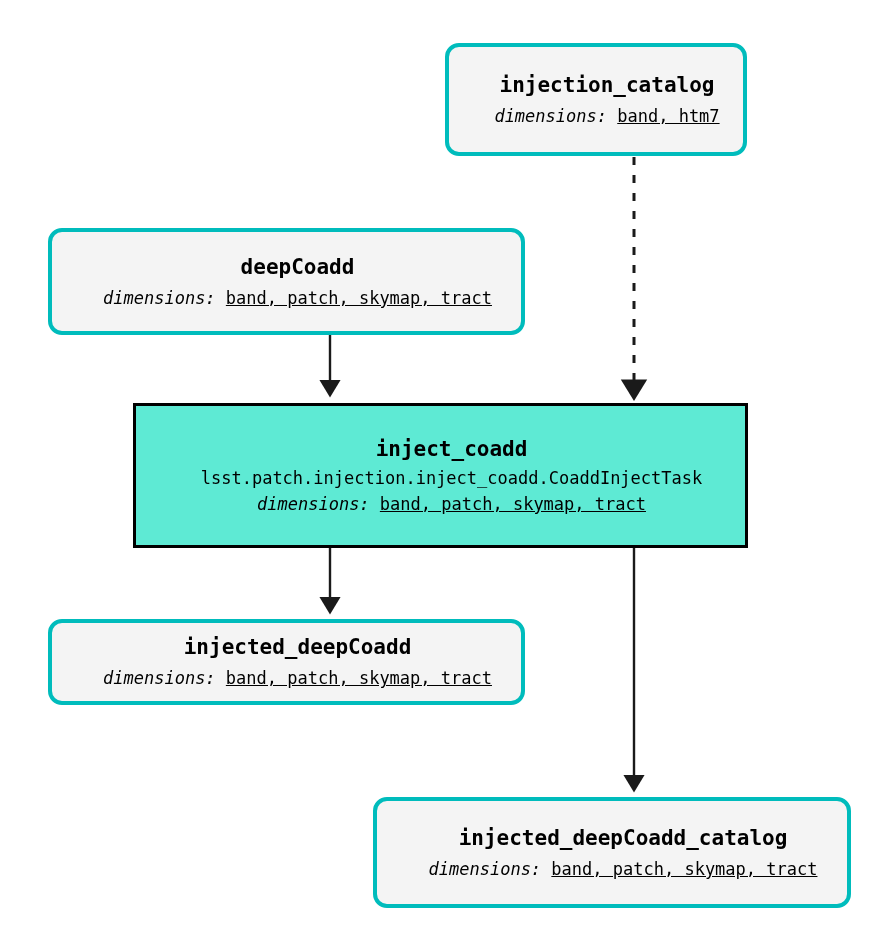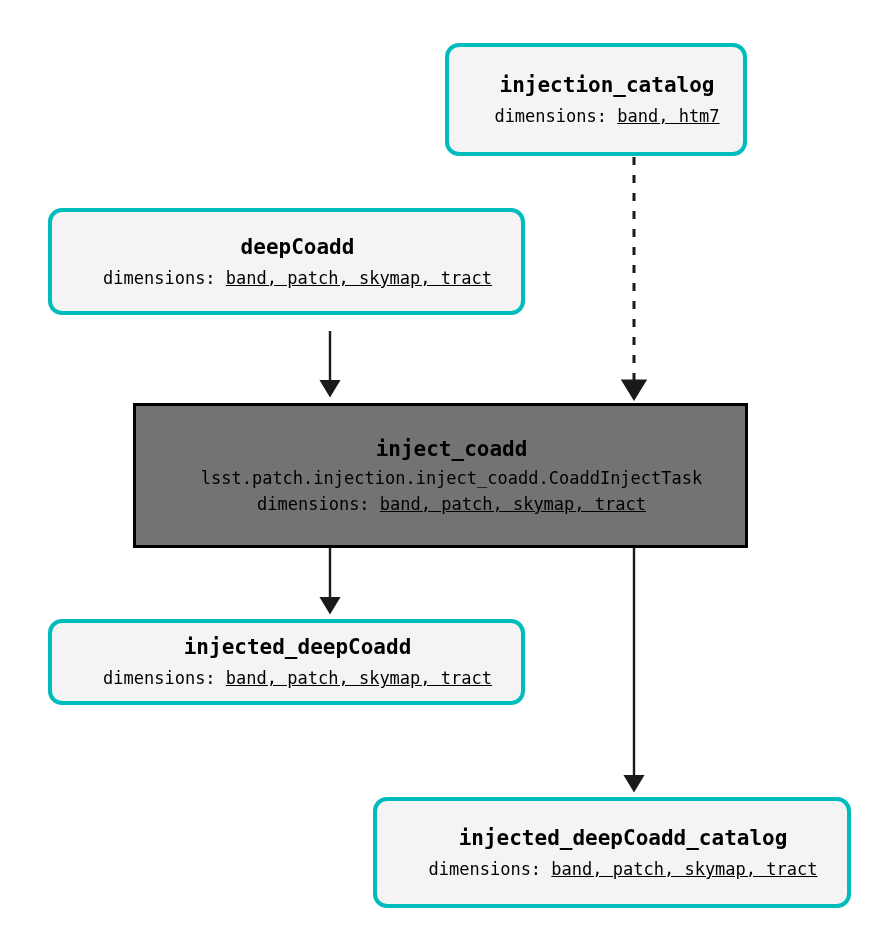--- a/index.html
+++ b/index.html
@@ -40,21 +40,21 @@
     justify-content: center;
     text-align: center;
     padding-left: 22px;
   }
   .node.dataset {
     background: #f4f4f4;
     border: 4px solid #00bcbc;
     border-radius: 14px;
   }
   .node.task {
-    background: #737373;
+    background: #5eead4;
     border: 3px solid #000000;
     border-radius: 0;
   }
 
   
   .node-title {
     font-family: "DejaVu Sans Mono", monospace;
     font-weight: bold;
     font-size: 21px;
     color: #000000;
@@ -75,20 +75,21 @@
     white-space: nowrap;
   }
   .node-dims {
     font-family: "DejaVu Sans Mono", monospace;
     font-size: 17px;
     color: #000000;
     line-height: 1.2;
     white-space: nowrap;
   }
   .node-dims .dims-label {
+    font-style: italic;
   }
   .node-dims .dims-value {
     font-style: normal;
     text-decoration: underline;
   }
   .title-gap { height: 9px; }
   .row-gap { height: 5px; }
 </style>
 </head>
 <body>
@@ -120,21 +121,21 @@
   </svg>
 
   <div class="node dataset" style="left:445px; top:43px; width:302px; height:113px;">
     <div class="node-title">injection_catalog</div>
     <div class="title-gap"></div>
     <div class="node-dims">
       <span class="dims-label">dimensions:</span><span>&nbsp;</span><span class="dims-value">band, htm7</span>
     </div>
   </div>
 
-  <div class="node dataset" style="left:48px; top:208px; width:477px; height:107px;">
+  <div class="node dataset" style="left:48px; top:228px; width:477px; height:107px;">
     <div class="node-title">deepCoadd</div>
     <div class="title-gap"></div>
     <div class="node-dims">
       <span class="dims-label">dimensions:</span><span>&nbsp;</span><span class="dims-value">band, patch, skymap, tract</span>
     </div>
   </div>
 
   <div class="node task" style="left:133px; top:403px; width:615px; height:145px;">
     <div class="node-title">inject_coadd</div>
     <div class="row-gap"></div>

